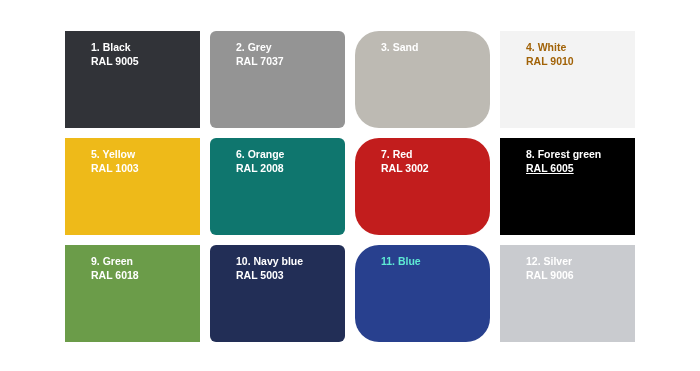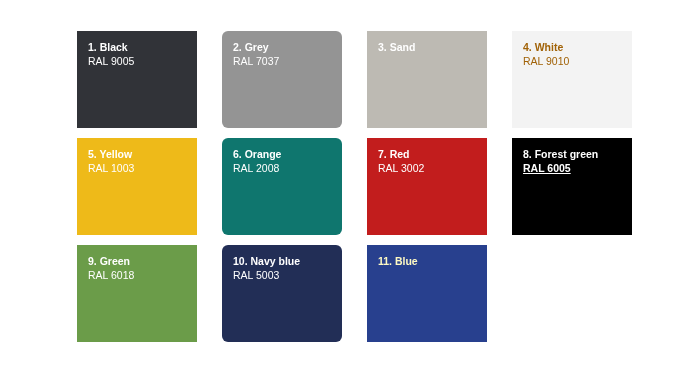--- a/index.html
+++ b/index.html
@@ -10,43 +10,42 @@
     font-family:"Liberation Sans",sans-serif;
     overflow:hidden;
     -webkit-font-smoothing:antialiased;
   }
   #swatch-grid{
     position:absolute;left:65px;top:31px;
     width:570px;height:310.7px;
   }
   .swatch{
     position:absolute;
-    width:120px;height:96.7px;
+    width:135px;height:96.7px;
     box-sizing:border-box;
-    padding:9px 0 0 11px;
-    margin-left:12px;
+    padding:9px 0 0 26px;
   }
   .swatch-name{
     font-size:10.5px;
     font-weight:bold;
     line-height:14px;
     letter-spacing:0;
     white-space:nowrap;
   }
   .swatch-ral{
     font-size:10.5px;
-    font-weight:normal;
+    font-weight:bold;
     line-height:14px;
     letter-spacing:0;
     white-space:nowrap;
   }
   .swatch-ral.bold{font-weight:bold;text-decoration:underline;}
 
   
-  .c1{left:0px;}   .c2{left:145px;border-radius:6px;} .c3{left:290px;} .c4{left:435px;}
+  .c1{left:0px;}   .c2{left:145px;border-radius:6px;} .c3{left:290px;border-radius:24px;} .c4{left:435px;}
   .r1{top:0px;}    .r2{top:107px;}  .r3{top:214px;}
 </style>
 </head>
 <body style="background: rgb(255, 255, 255);">
 
 <div id="swatch-grid">
 
   <div class="swatch c1 r1" style="background:#313338;color:#ffffff">
     <div class="swatch-name">1. Black</div>
     <div class="swatch-ral">RAL 9005</div>
@@ -90,19 +89,23 @@
   <div class="swatch c1 r3" style="background:#6b9c49;color:#ffffff">
     <div class="swatch-name">9. Green</div>
     <div class="swatch-ral">RAL 6018</div>
   </div>
 
   <div class="swatch c2 r3" style="background:#222e56;color:#ffffff">
     <div class="swatch-name">10. Navy blue</div>
     <div class="swatch-ral">RAL 5003</div>
   </div>
 
-  <div class="swatch c3 r3" style="background:#28408e;color:#fef9c3">
+  <div class="swatch c3 r3" style="background:#28408e;color:#5eead4">
     <div class="swatch-name">11. Blue</div>
 
   </div>
 
+  <div class="swatch c4 r3" style="background:#c9cbcf;color:#ffffff">
+    <div class="swatch-name">12. Silver</div>
+    <div class="swatch-ral">RAL 9006</div>
+  </div>
 
 </div>
 
 </body></html>

